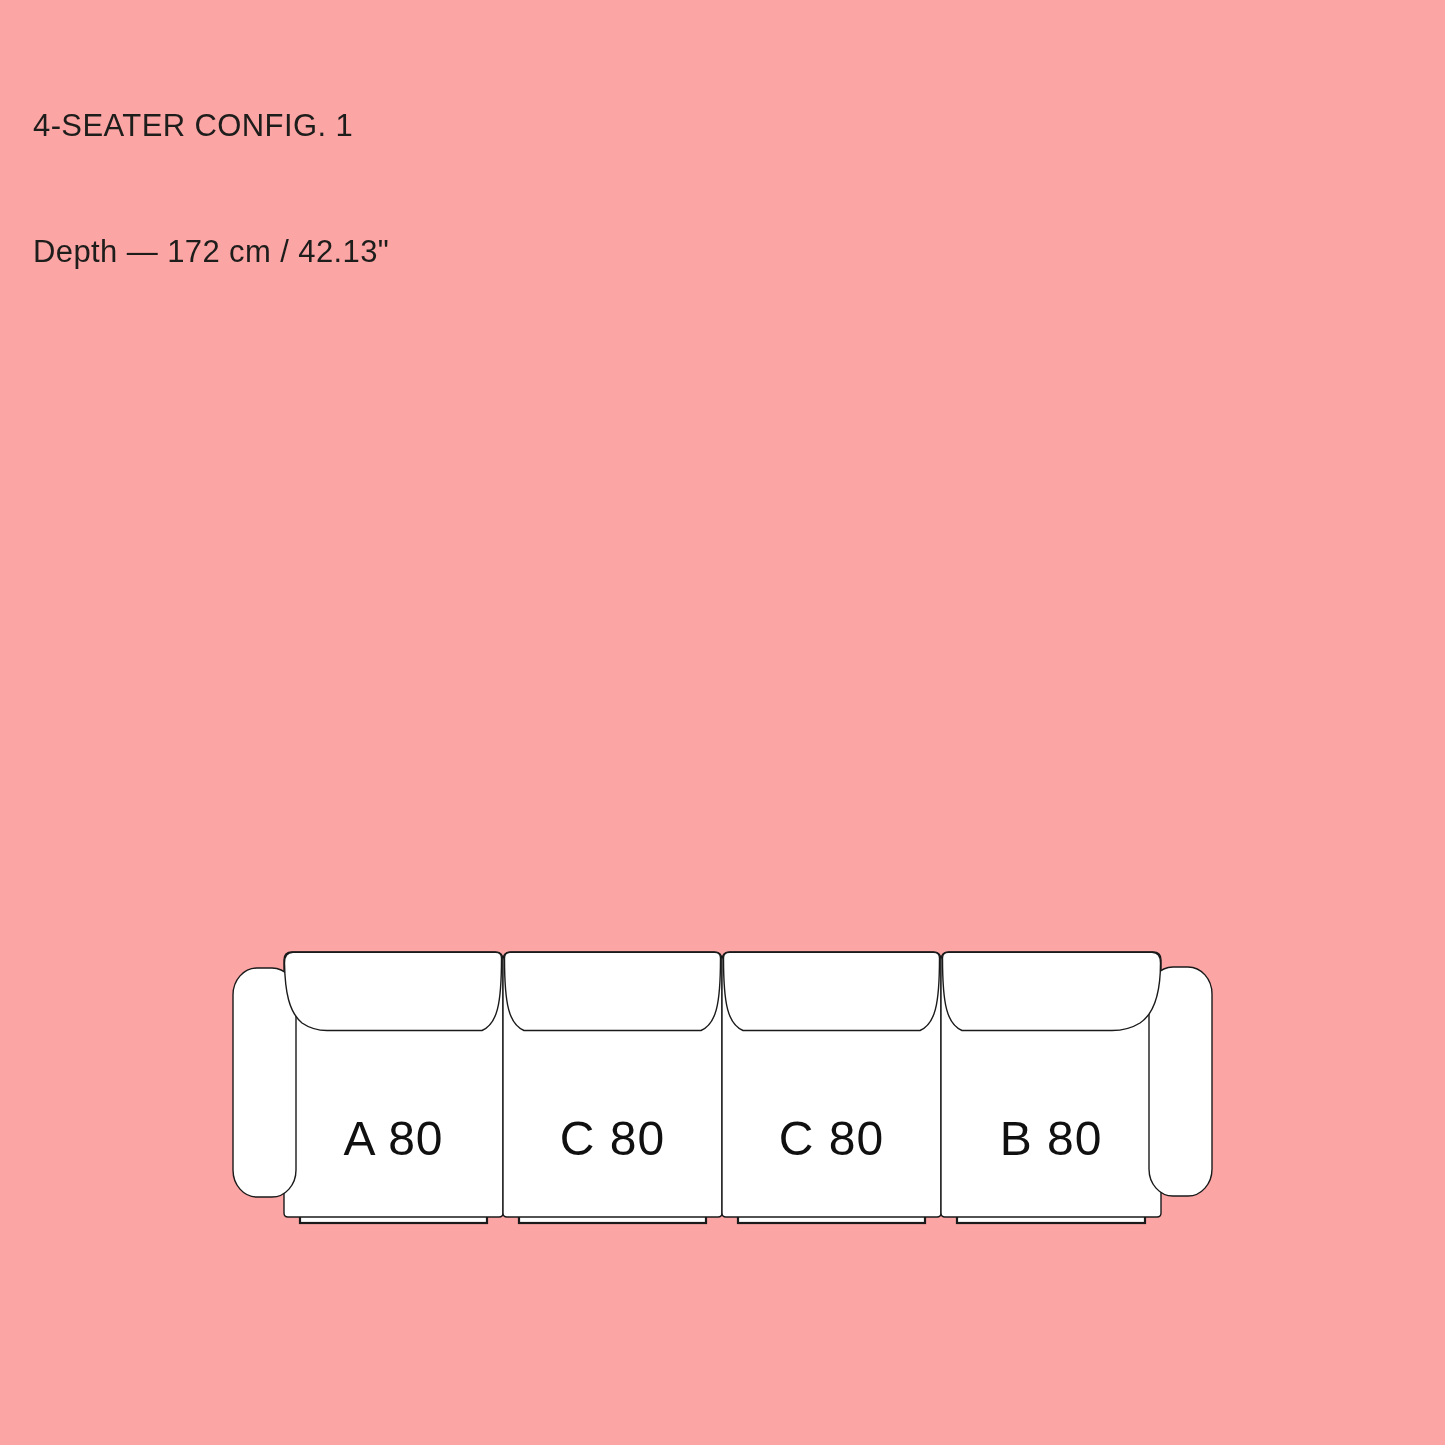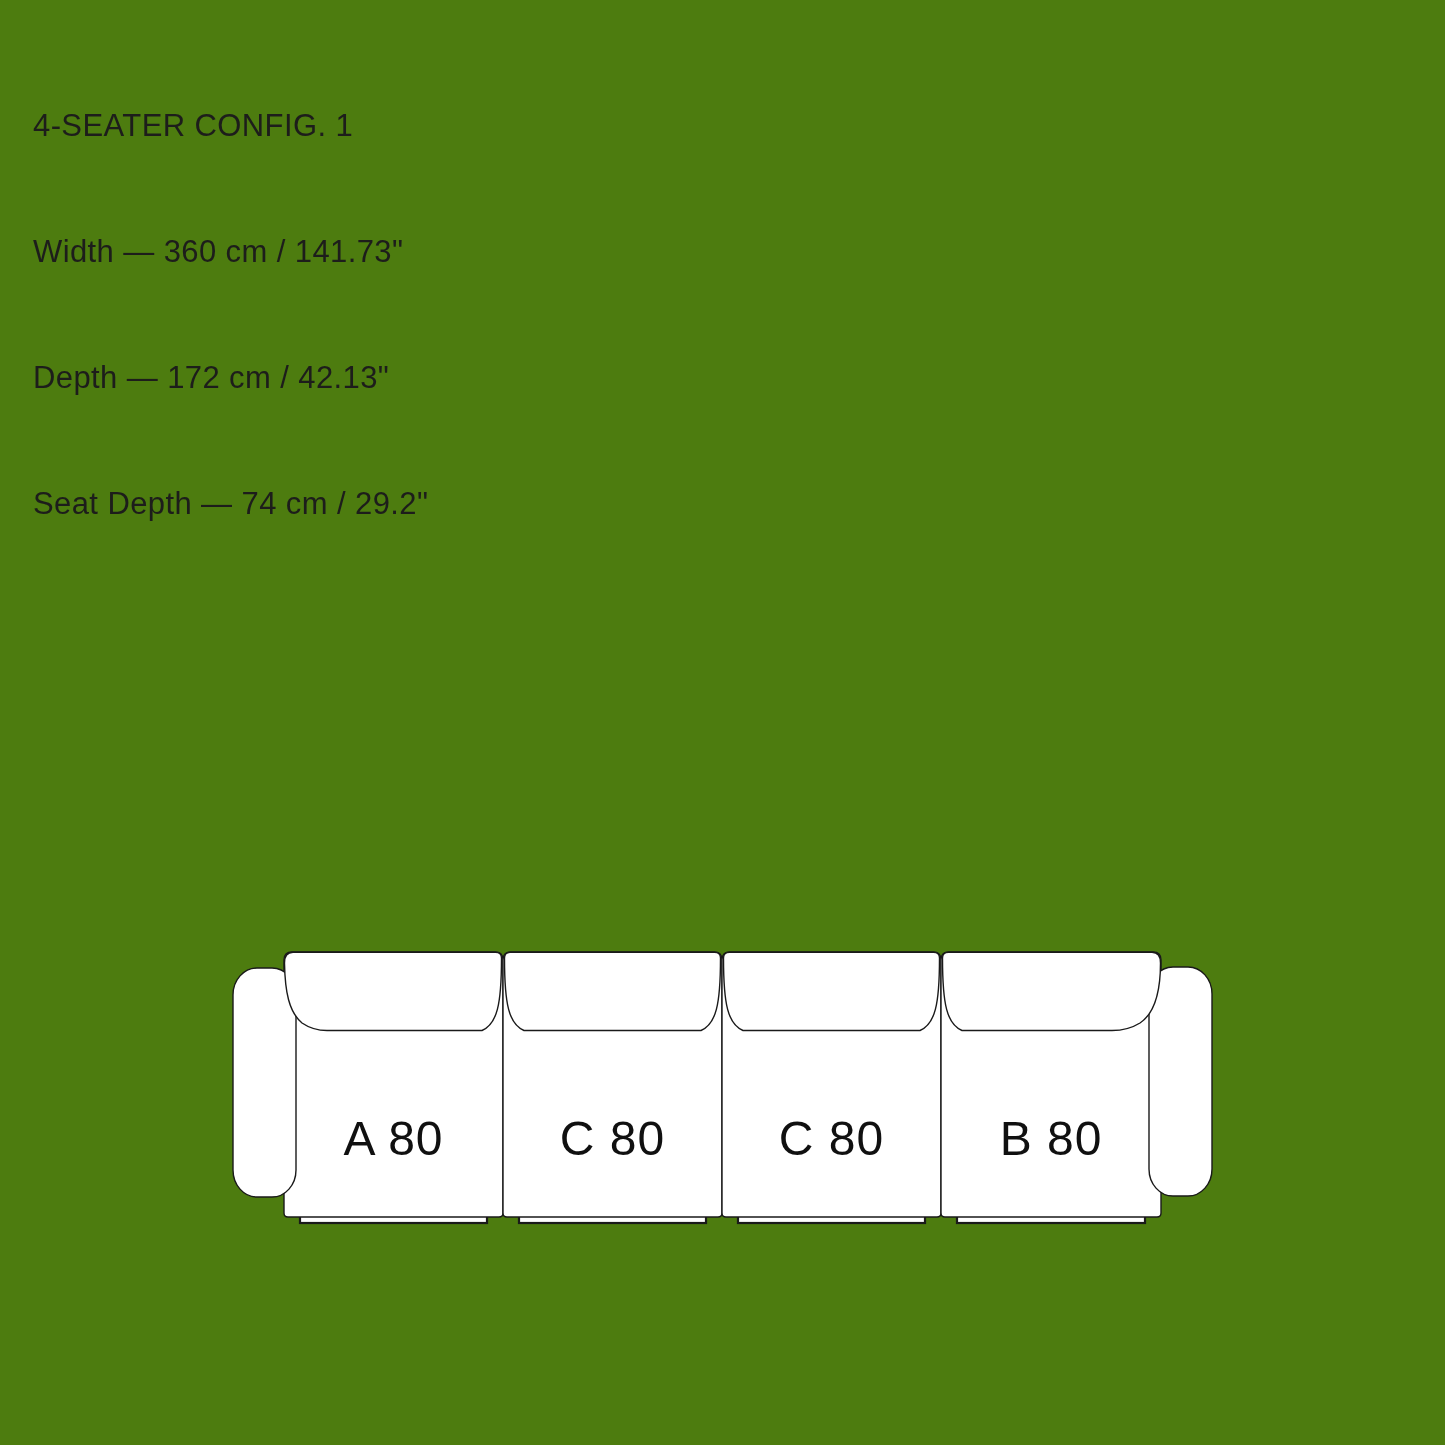--- a/index.html
+++ b/index.html
@@ -7,21 +7,21 @@
     padding: 0;
     width: 1445px;
     height: 1445px;
     background: #ffffff;
     overflow: hidden;
   }
   .page {
     position: relative;
     width: 1445px;
     height: 1445px;
-    background: #4d7c0f;
+    background: #fca5a5;
     font-family: "Liberation Sans", sans-serif;
   }
   .specs {
     position: absolute;
     left: 33px;
     top: 21px;
     color: #1d1d1b;
     font-size: 31px;
     line-height: 42px;
     letter-spacing: 0.4px;
@@ -50,23 +50,21 @@
     text-anchor: middle;
   }
 </style>
 </head>
 <body>
 
 <div class="page">
 
   <header class="specs">
     <div>4-SEATER CONFIG. 1</div>
-    <div>Width — 360 cm / 141.73"</div>
     <div>Depth — 172 cm / 42.13"</div>
-    <div>Seat Depth — 74 cm / 29.2"</div>
   </header>
 
   <svg class="sofa-svg" width="1445" height="1445" viewBox="0 0 1445 1445" xmlns="http://www.w3.org/2000/svg">
 
     <rect class="base" x="300" y="1210" width="187" height="13"></rect>
     <rect class="base" x="519" y="1210" width="187" height="13"></rect>
     <rect class="base" x="738" y="1210" width="187" height="13"></rect>
     <rect class="base" x="957" y="1210" width="188" height="13"></rect>
 
     <path class="outline" d="M 284 960 Q 284 952 292 952 L 495 952 Q 503 952 503 960 L 503 1213 Q 503 1217 499 1217 L 288 1217 Q 284 1217 284 1213 Z"></path>

